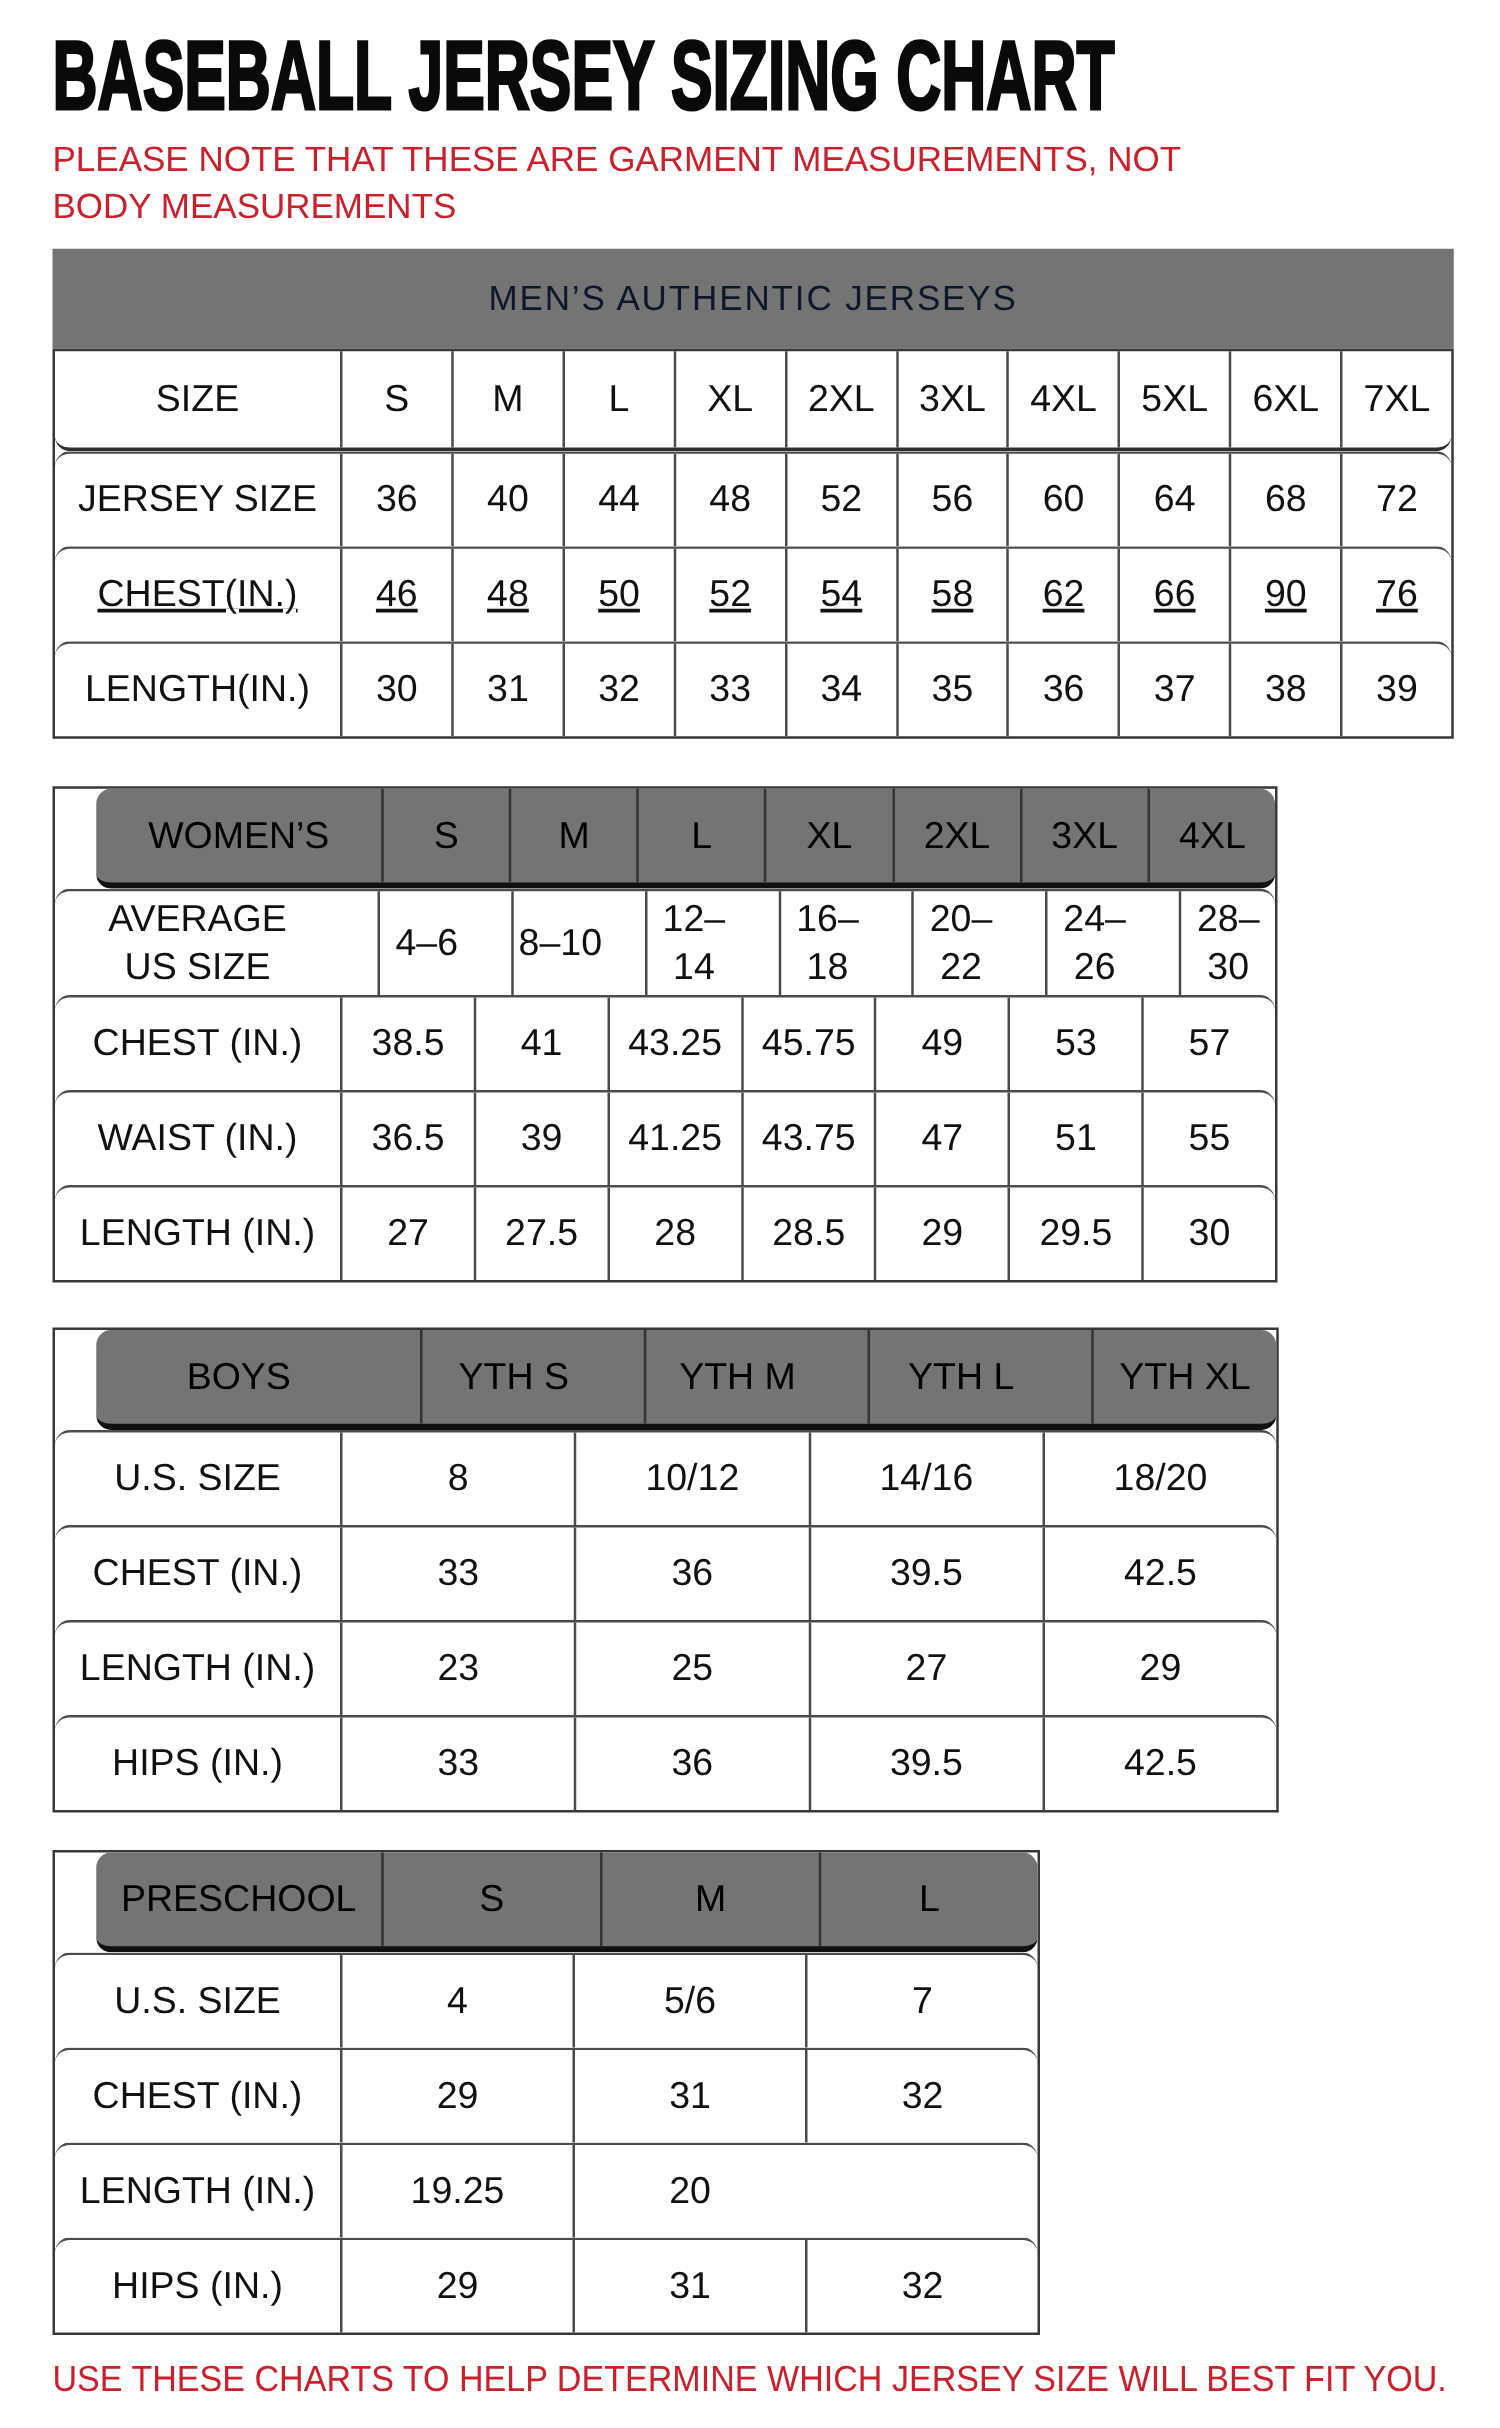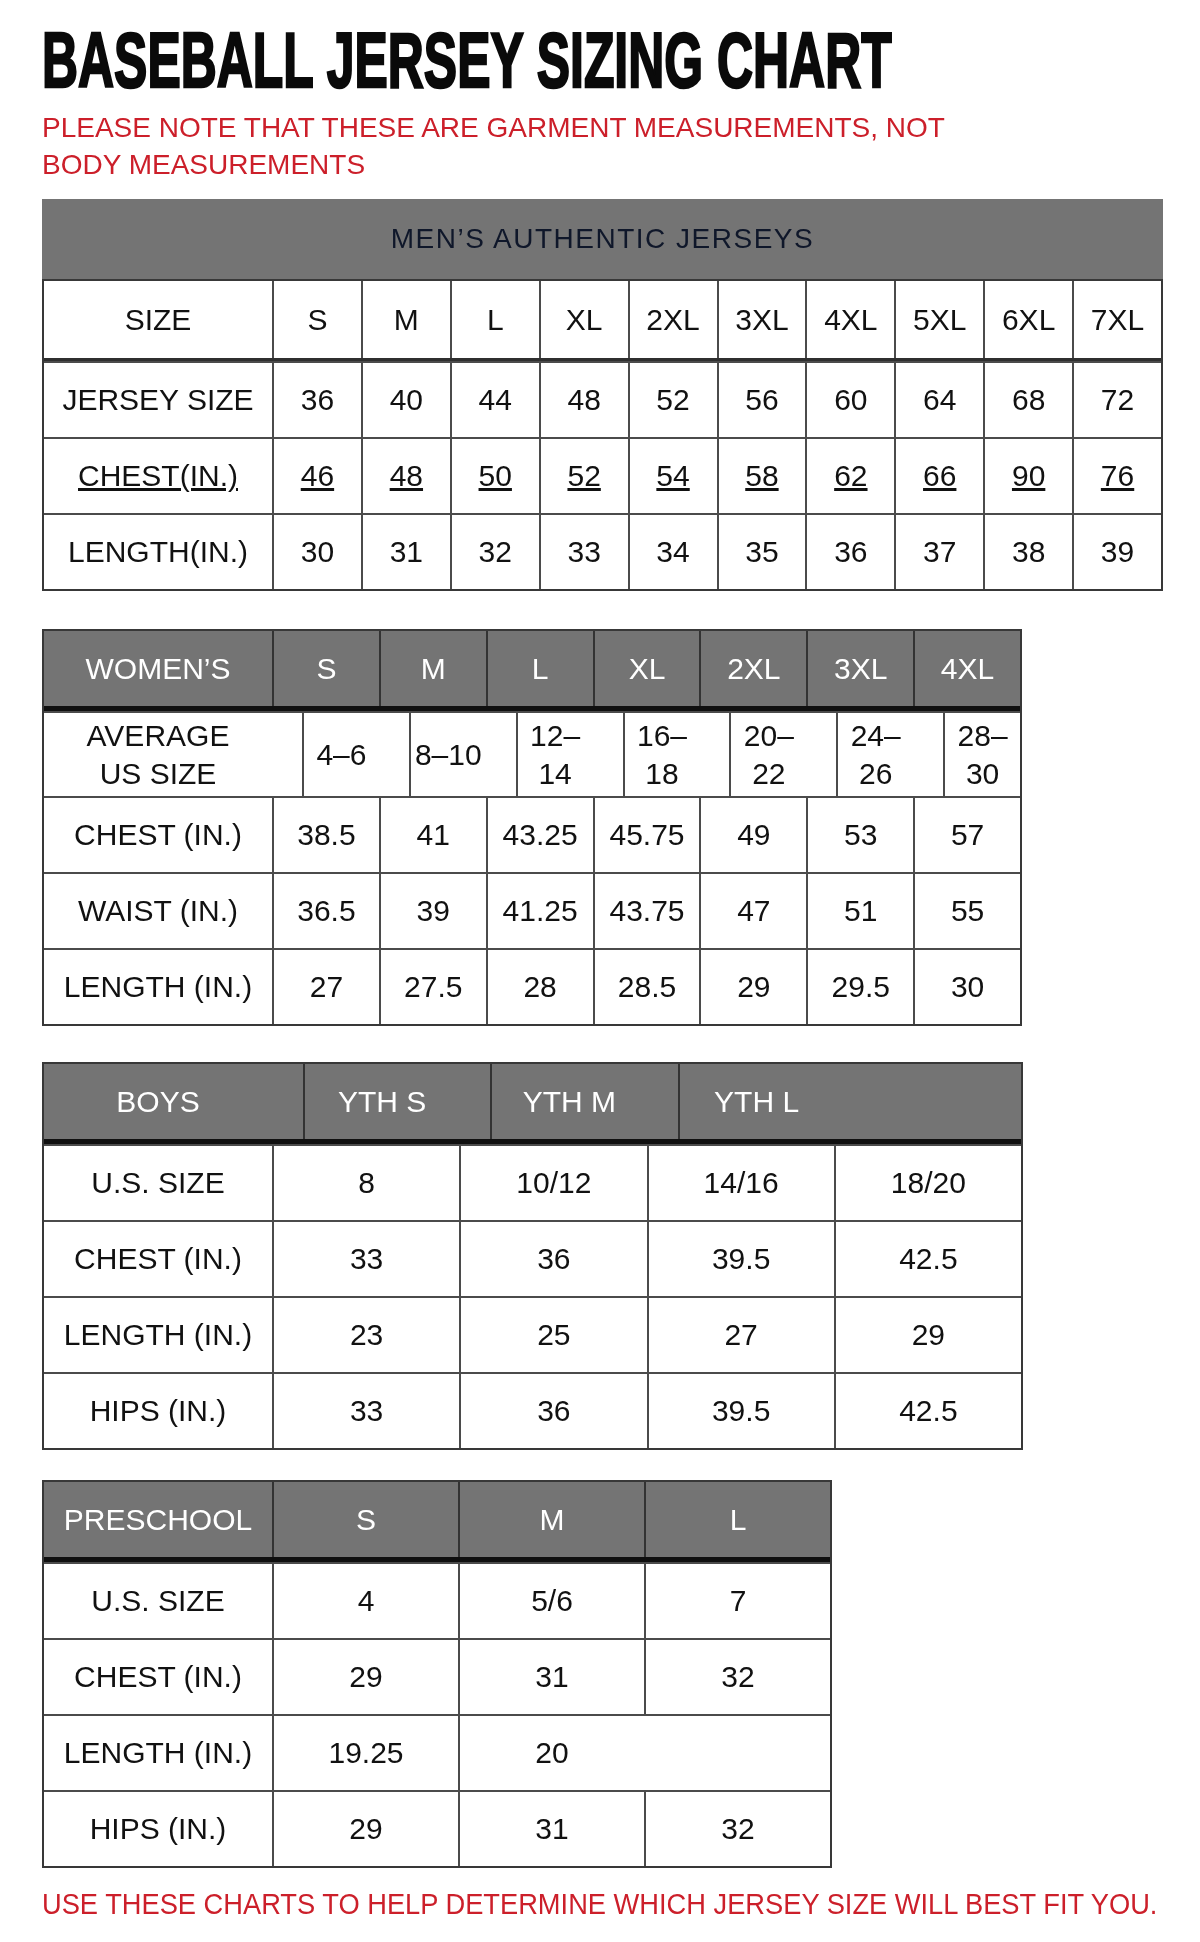--- a/index.html
+++ b/index.html
@@ -21,23 +21,23 @@
     margin-top:13px;
     color:#cc1f2a; font-size:28px; line-height:1.32;
     max-width:980px; font-weight:400;
   }
   .banner{
     height:80px; background:#747474; color:#0f172a;
     display:flex; align-items:center; justify-content:center;
     font-size:28px; letter-spacing:1.5px;
   }
   .tgrid{ border:2px solid #383838; }
-  .trow{ display:grid; min-height:76px; }
+  .trow{ display:grid; min-height:76px;border-radius:12px; }
   .trow.thead-light{ min-height:80px; }
-  .trow.thead-gray{ min-height:80px; background:#747474; color:#ffffff; border-bottom:5px solid #101010; }
+  .trow.thead-gray{ min-height:80px; background:#747474; color:#000000; border-bottom:5px solid #101010;margin-left:33px; }
   .trow + .trow{ border-top:2px solid #4b4b4b; }
   .thead-light{ border-bottom:3px solid #2f2f2f; }
   .cell{
     display:flex; align-items:center; justify-content:center;
     text-align:center; font-size:30px; padding:4px 2px;
     white-space:pre-line; line-height:1.25;
   }
   .cell + .cell{ border-left:2px solid #4b4b4b; }
   .thead-gray .cell + .cell{ border-left-color:#333333; }
   .footer-note{
@@ -173,20 +173,21 @@
     </div>
 </section>
 
 <section>
   <div class="tgrid boys">
       <div class="trow thead-gray" style="grid-template-columns: 228px repeat(4, 1fr); gap: 31px;">
         <div class="cell">BOYS</div>
         <div class="cell">YTH S</div>
         <div class="cell">YTH M</div>
         <div class="cell">YTH L</div>
+        <div class="cell">YTH XL</div>
       </div>
       <div class="trow tbody-row" style="grid-template-columns: 228px repeat(4, 1fr);">
         <div class="cell">U.S. SIZE</div>
         <div class="cell">8</div>
         <div class="cell">10/12</div>
         <div class="cell">14/16</div>
         <div class="cell">18/20</div>
       </div>
       <div class="trow tbody-row" style="grid-template-columns: 228px repeat(4, 1fr);">
         <div class="cell">CHEST (IN.)</div>

